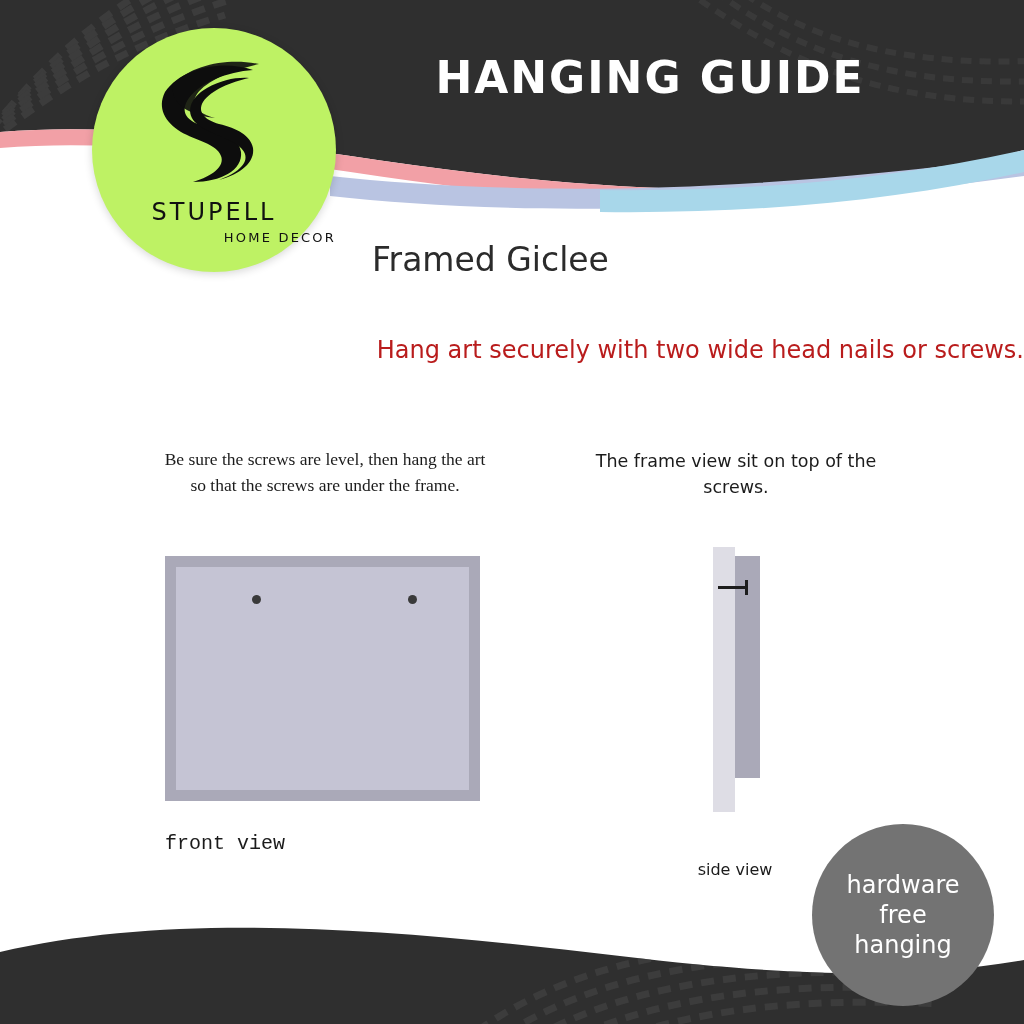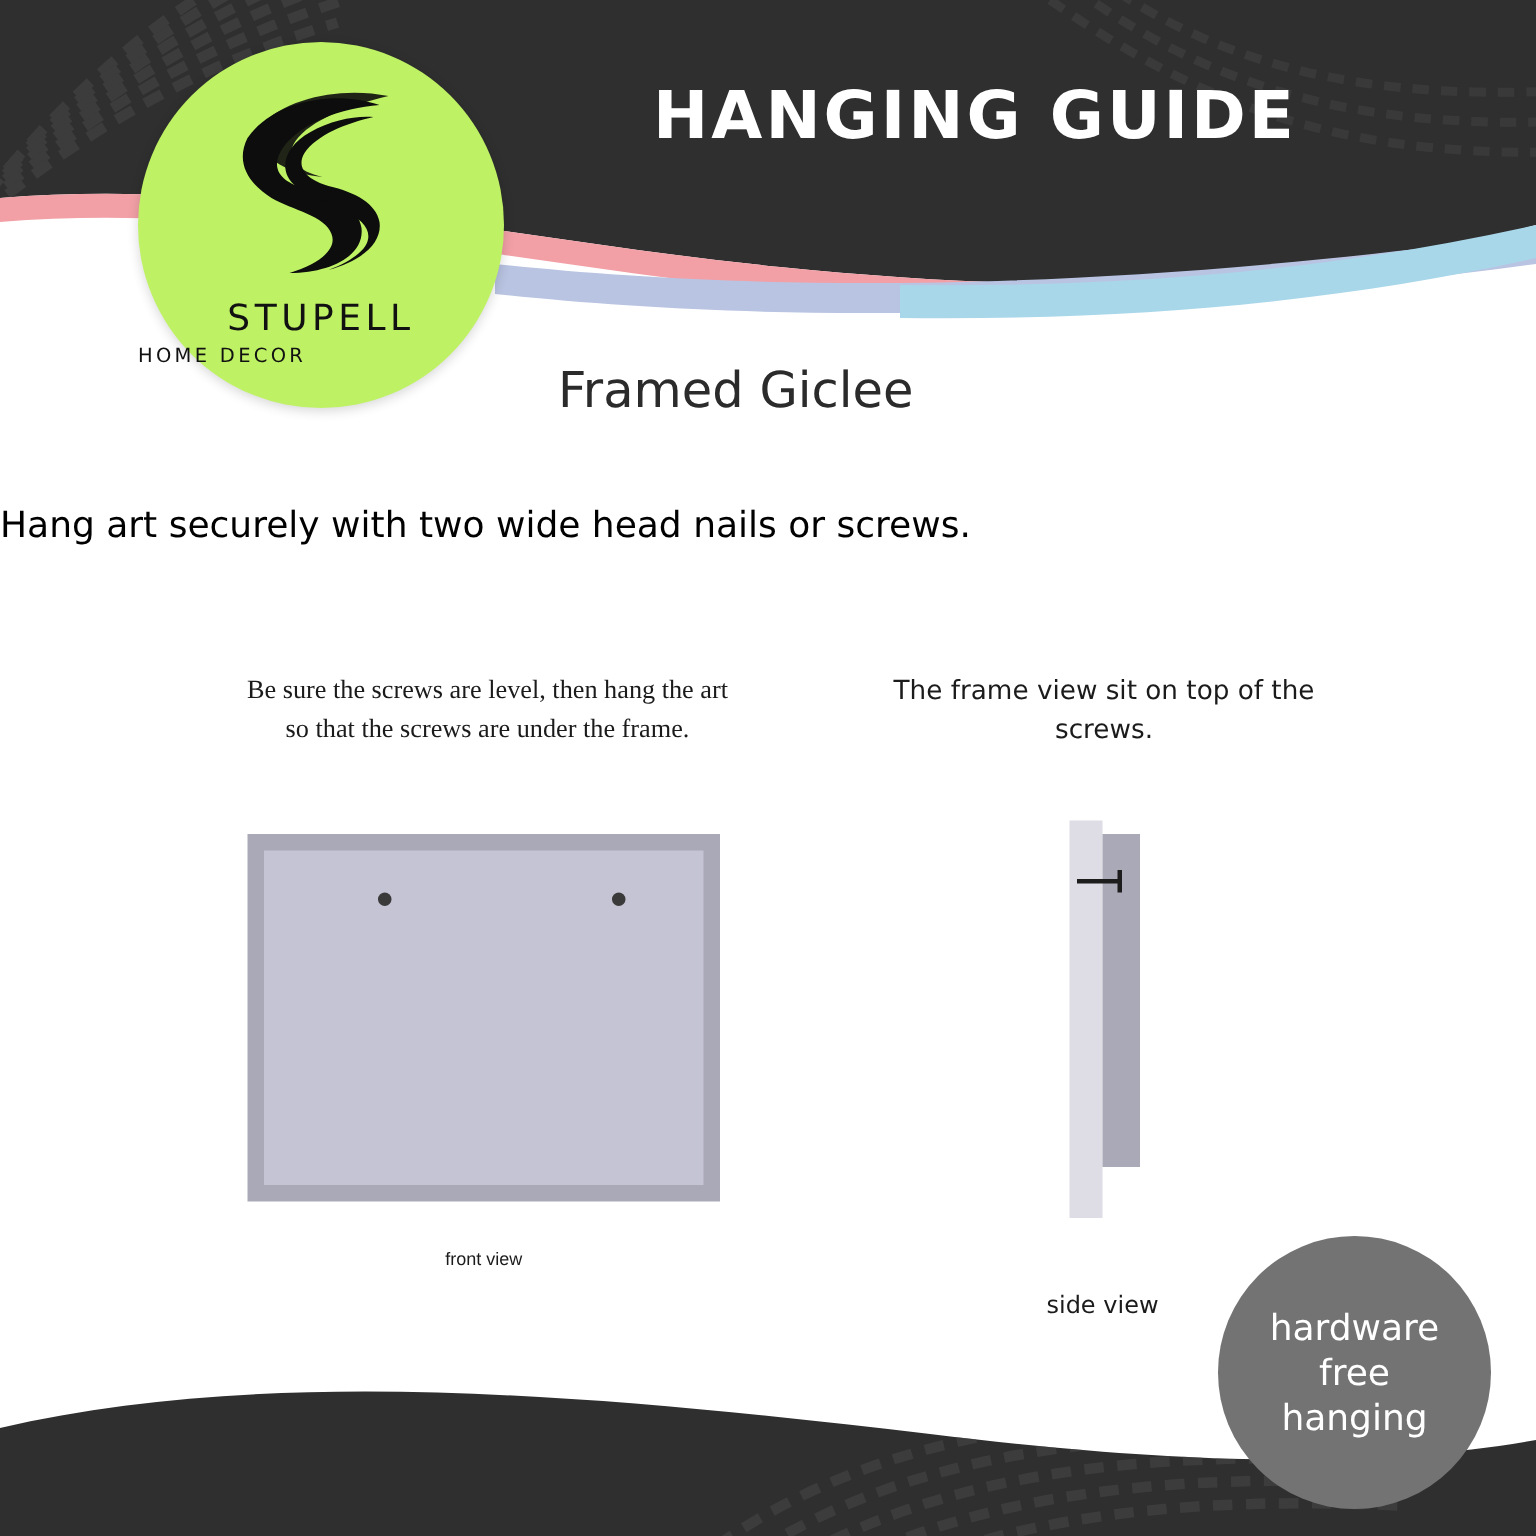--- a/index.html
+++ b/index.html
@@ -71,44 +71,44 @@
     font-size: 24px;
     letter-spacing: 3px;
     color: #111111;
     font-family: "DejaVu Sans", sans-serif;
   }
   .logo-sub {
     position: absolute;
     left: 0;
     right: 0;
     top: 202px;
-    text-align: left;
+    text-align: right;
     font-size: 13px;
     letter-spacing: 2.2px;
     color: #111111;
     font-family: "DejaVu Sans", sans-serif;
   }
 
   
   .product-type {
     position: absolute;
     left: 372px;
     top: 240px;
     font-size: 33px;
     color: #2b2b2b;
     font-family: "DejaVu Sans", sans-serif;
   }
   .lead-text {
     position: absolute;
     left: 0;
     top: 336px;
     width: 1024px;
-    text-align: left;
+    text-align: right;
     font-size: 24px;
-    color: #000000;
+    color: #b91c1c;
     font-family: "DejaVu Sans", sans-serif;
   }
 
   
   .col-left-caption {
     position: absolute;
     left: 160px;
     top: 446px;
     width: 330px;
     text-align: center;
@@ -155,24 +155,23 @@
     top: 28px;
   }
   .screw-dot.left { left: 76px; }
   .screw-dot.right { left: 232px; }
 
   .front-label {
     position: absolute;
     left: 165px;
     top: 832px;
     width: 315px;
-    text-align: center;
-    font-size: 12px;
+    font-size: 20px;
     color: #1b1b1b;
-    font-family: Liberation Sans, sans-serif;
+    font-family: Liberation Mono, monospace;
   }
 
   
   .side-wall {
     position: absolute;
     left: 713px;
     top: 547px;
     width: 22px;
     height: 265px;
     background: #dedde5;

